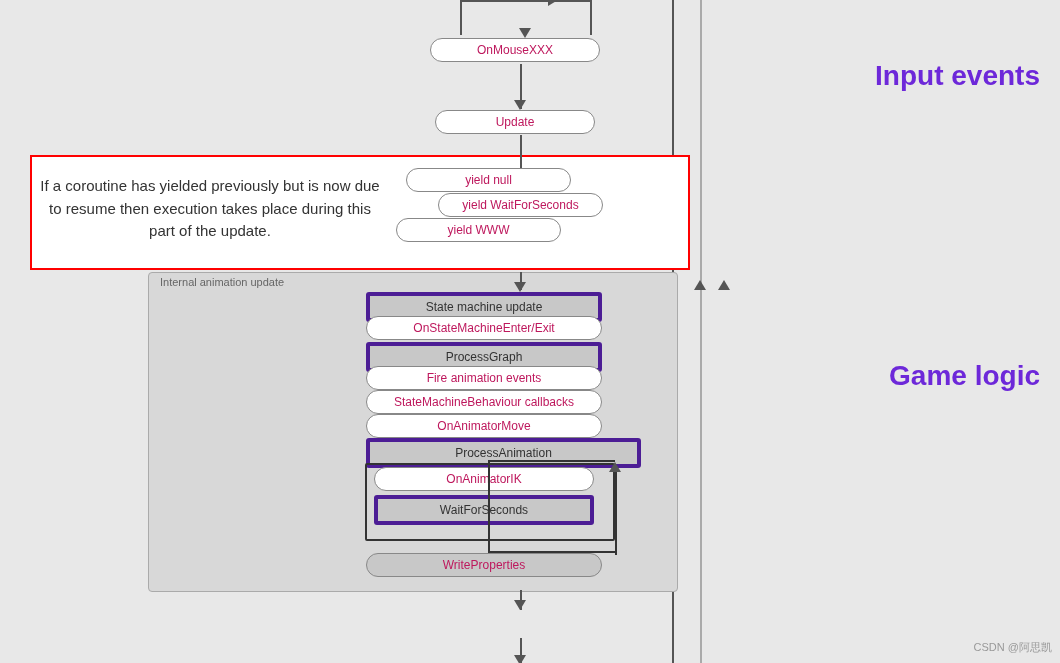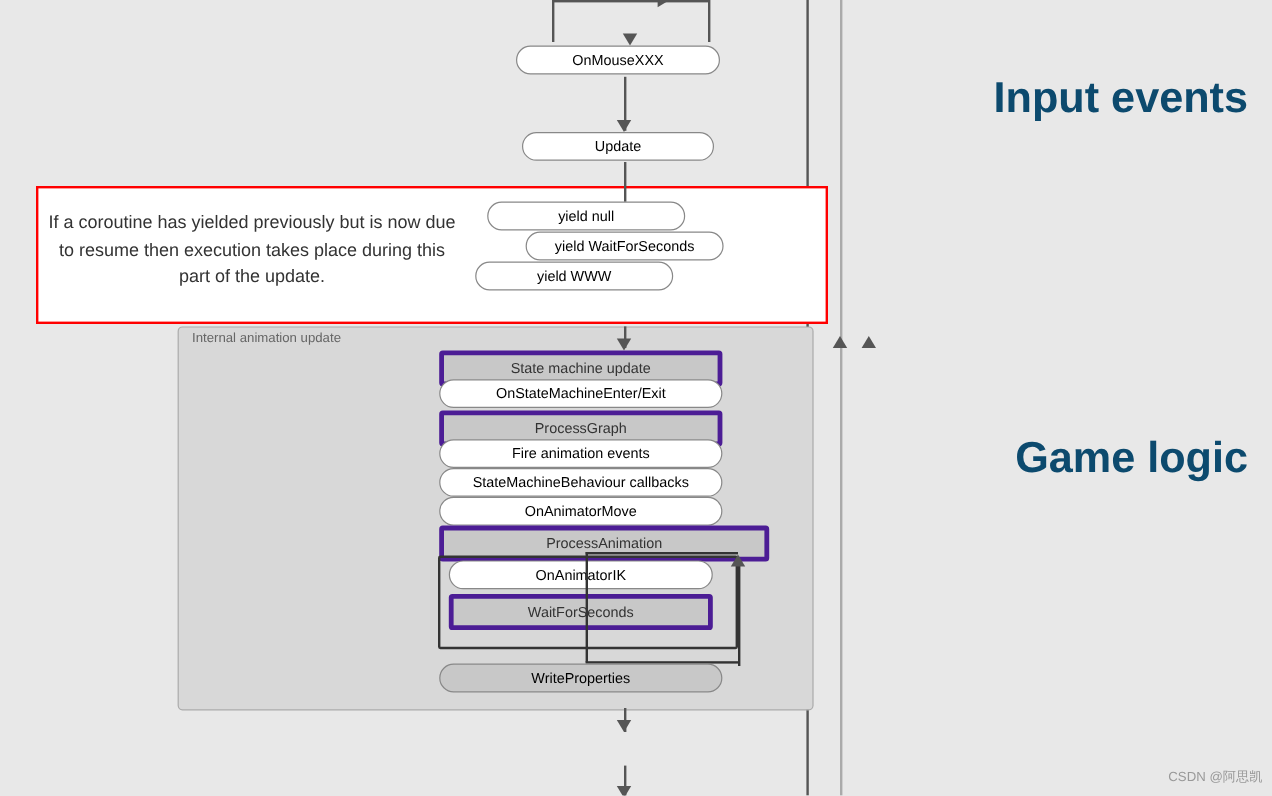--- a/index.html
+++ b/index.html
@@ -17,22 +17,22 @@
       width: 1060px;
       height: 663px;
       position: relative;
       background: #e8e8e8;
     }
 
     
     .right-label {
       position: absolute;
       right: 20px;
-      color: #0c4a6e;
-      font-size: 36px;
+      color: #6d28d9;
+      font-size: 28px;
       font-weight: bold;
       text-align: right;
     }
 
     
     .vline-main {
       position: absolute;
       left: 672px;
       top: 0;
       width: 2px;
@@ -50,21 +50,21 @@
 
     
     .pill {
       border-radius: 12px;
       border: 1px solid #888;
       background: white;
       text-align: center;
       padding: 4px 12px;
       position: absolute;
       font-size: 12px;
-      color: #000000;
+      color: #be185d;
     }
 
     
     .rect {
       border-radius: 3px;
       border: 4px solid #4c1d95;
       background: #c8c8c8;
       text-align: center;
       padding: 4px 8px;
       position: absolute;

